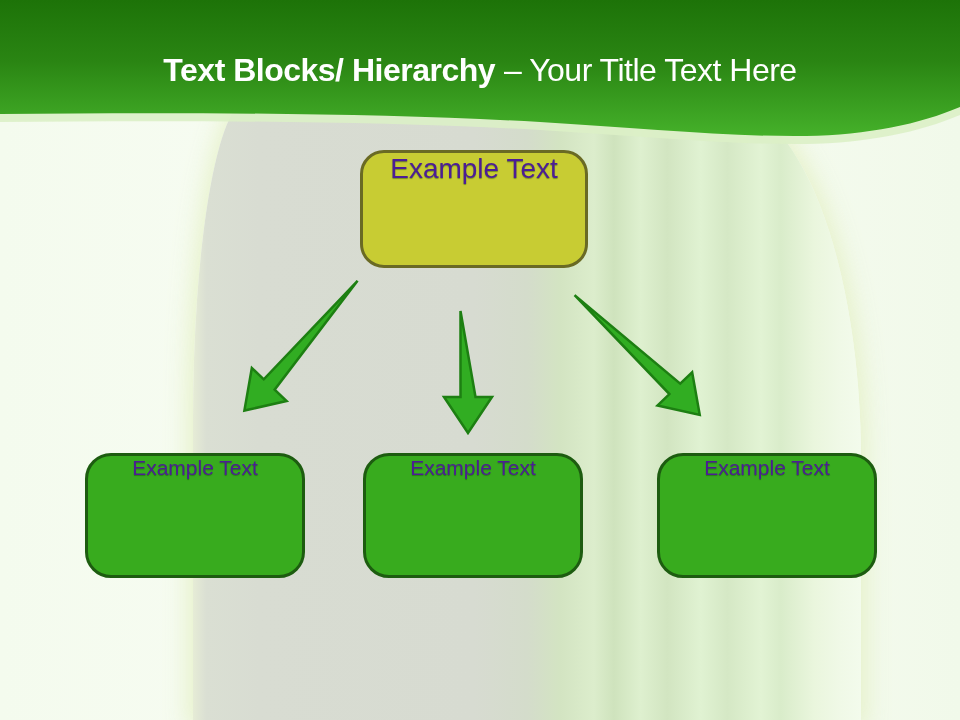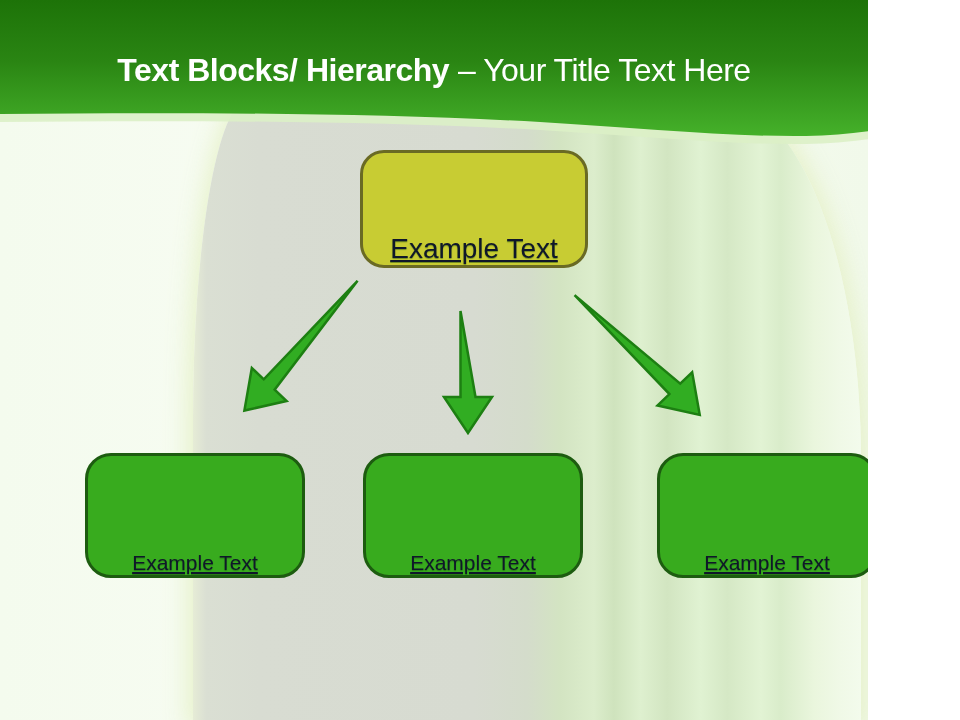--- a/index.html
+++ b/index.html
@@ -1,18 +1,18 @@
 <!DOCTYPE html>
 <html style="--header-top: #1d7308; --header-mid: #2a8513; --header-bottom: #45b12a; --header-glow: #dcf0c6; --root-fill: #c8cc33; --root-border: #6a6a24; --child-fill: #38ab1e; --child-border: #1d5c10; --arrow-fill: #31ad22; --arrow-stroke: #1d7f12; --title-text: #ffffff;"><head>
 <meta charset="utf-8">
 <style>
   html,body{margin:0;padding:0;}
   .slide{
     position:relative;
-    width:868px;height:720px;
+    width:960px;height:720px;
     overflow:hidden;
     background:linear-gradient(90deg,#f4fbee 0%,#f7fcf2 30%,#f6fcf0 70%,#f1f9ea 100%);
     font-family:"Liberation Sans", sans-serif;
   }
   
   .bottle{
     position:absolute;
     left:193px;top:100px;bottom:-2px;width:668px;
     border-top-left-radius:55px 320px;
     border-top-right-radius:140px 360px;
@@ -36,25 +36,24 @@
     font-size:32px;line-height:36px;
     letter-spacing:-0.5px;
     white-space:nowrap;
   }
   .slide-title .t-bold{font-weight:700;}
   .slide-title .t-reg{font-weight:400;margin-left:9px;}
   
   .hbox{
     position:absolute;
     box-sizing:border-box;
-    display:flex;align-items:flex-end;justify-content:center;
-    color:#0f172a;
+    display:flex;align-items:flex-start;justify-content:center;
+    color:#4c1d95;
     text-align:center;
     text-shadow:0 1px 1px rgba(20,70,10,.45);
-    text-decoration:underline;
   }
   .hbox-root{
     left:360px;top:150px;width:228px;height:118px;
     background:var(--root-fill,#c8cc33);
     border:3px solid var(--root-border,#6a6a24);
     border-radius:24px;
     font-size:28px;
   }
   .hbox-child{
     top:453px;width:220px;height:125px;

